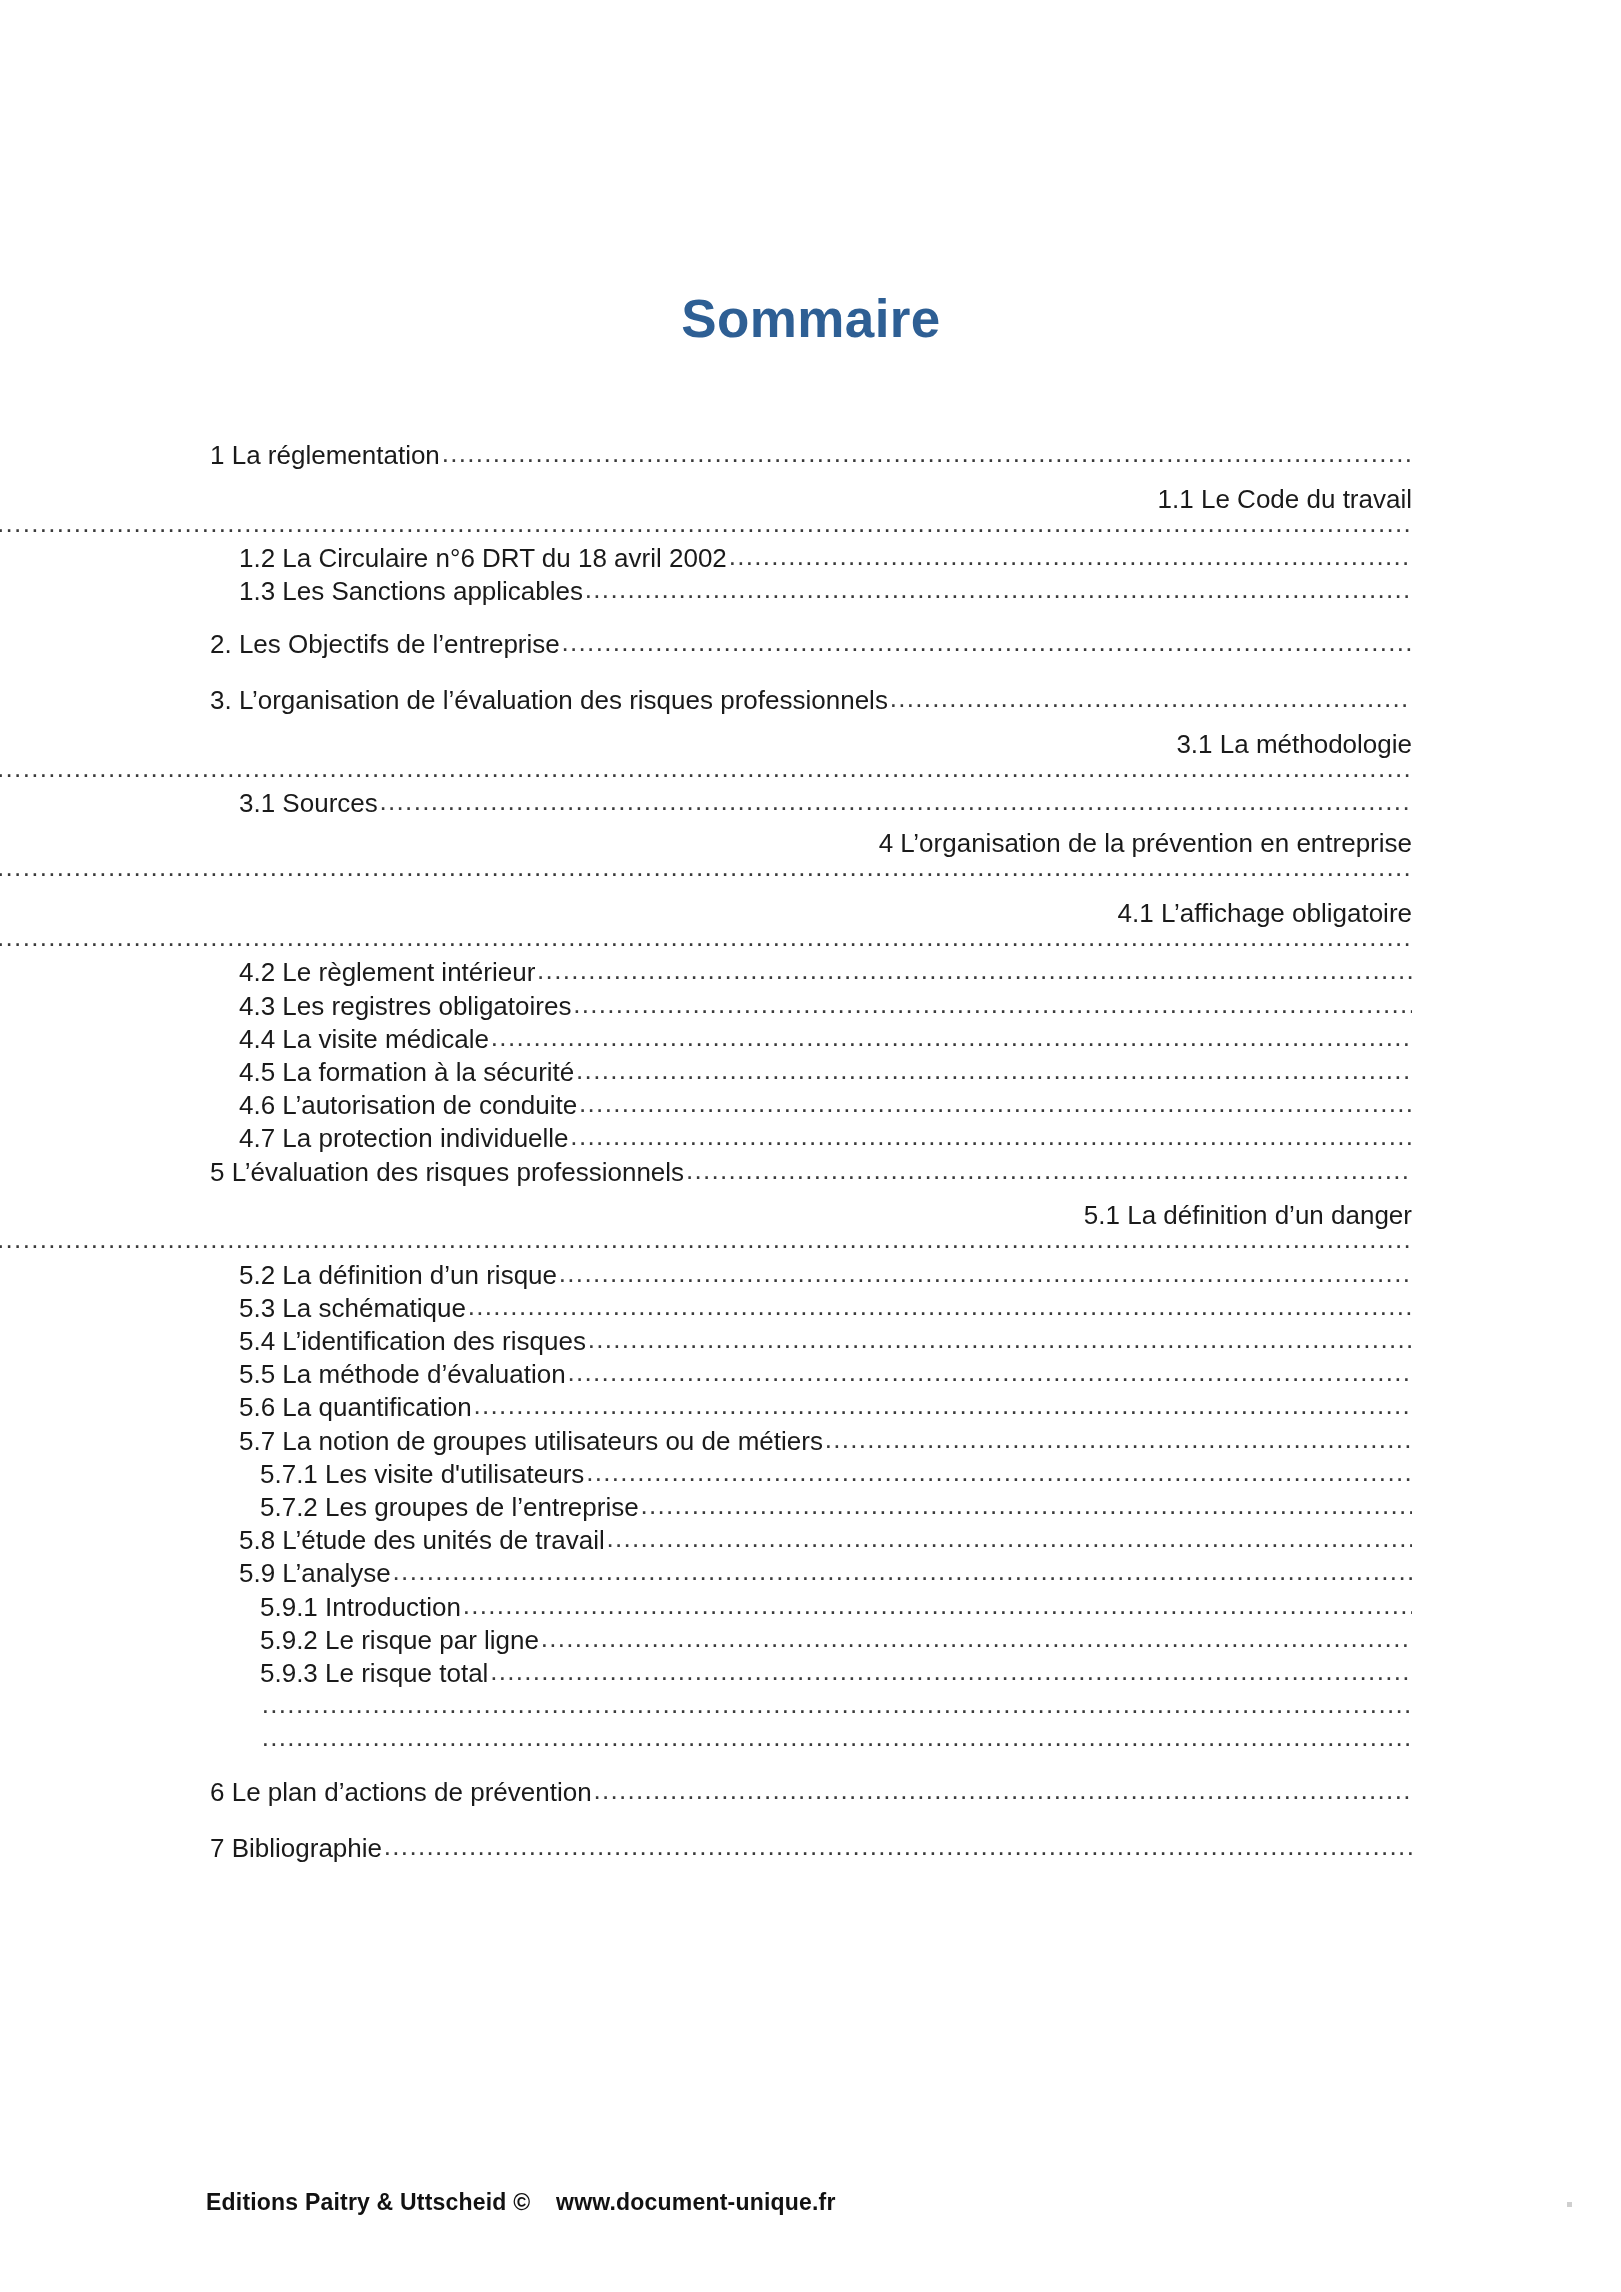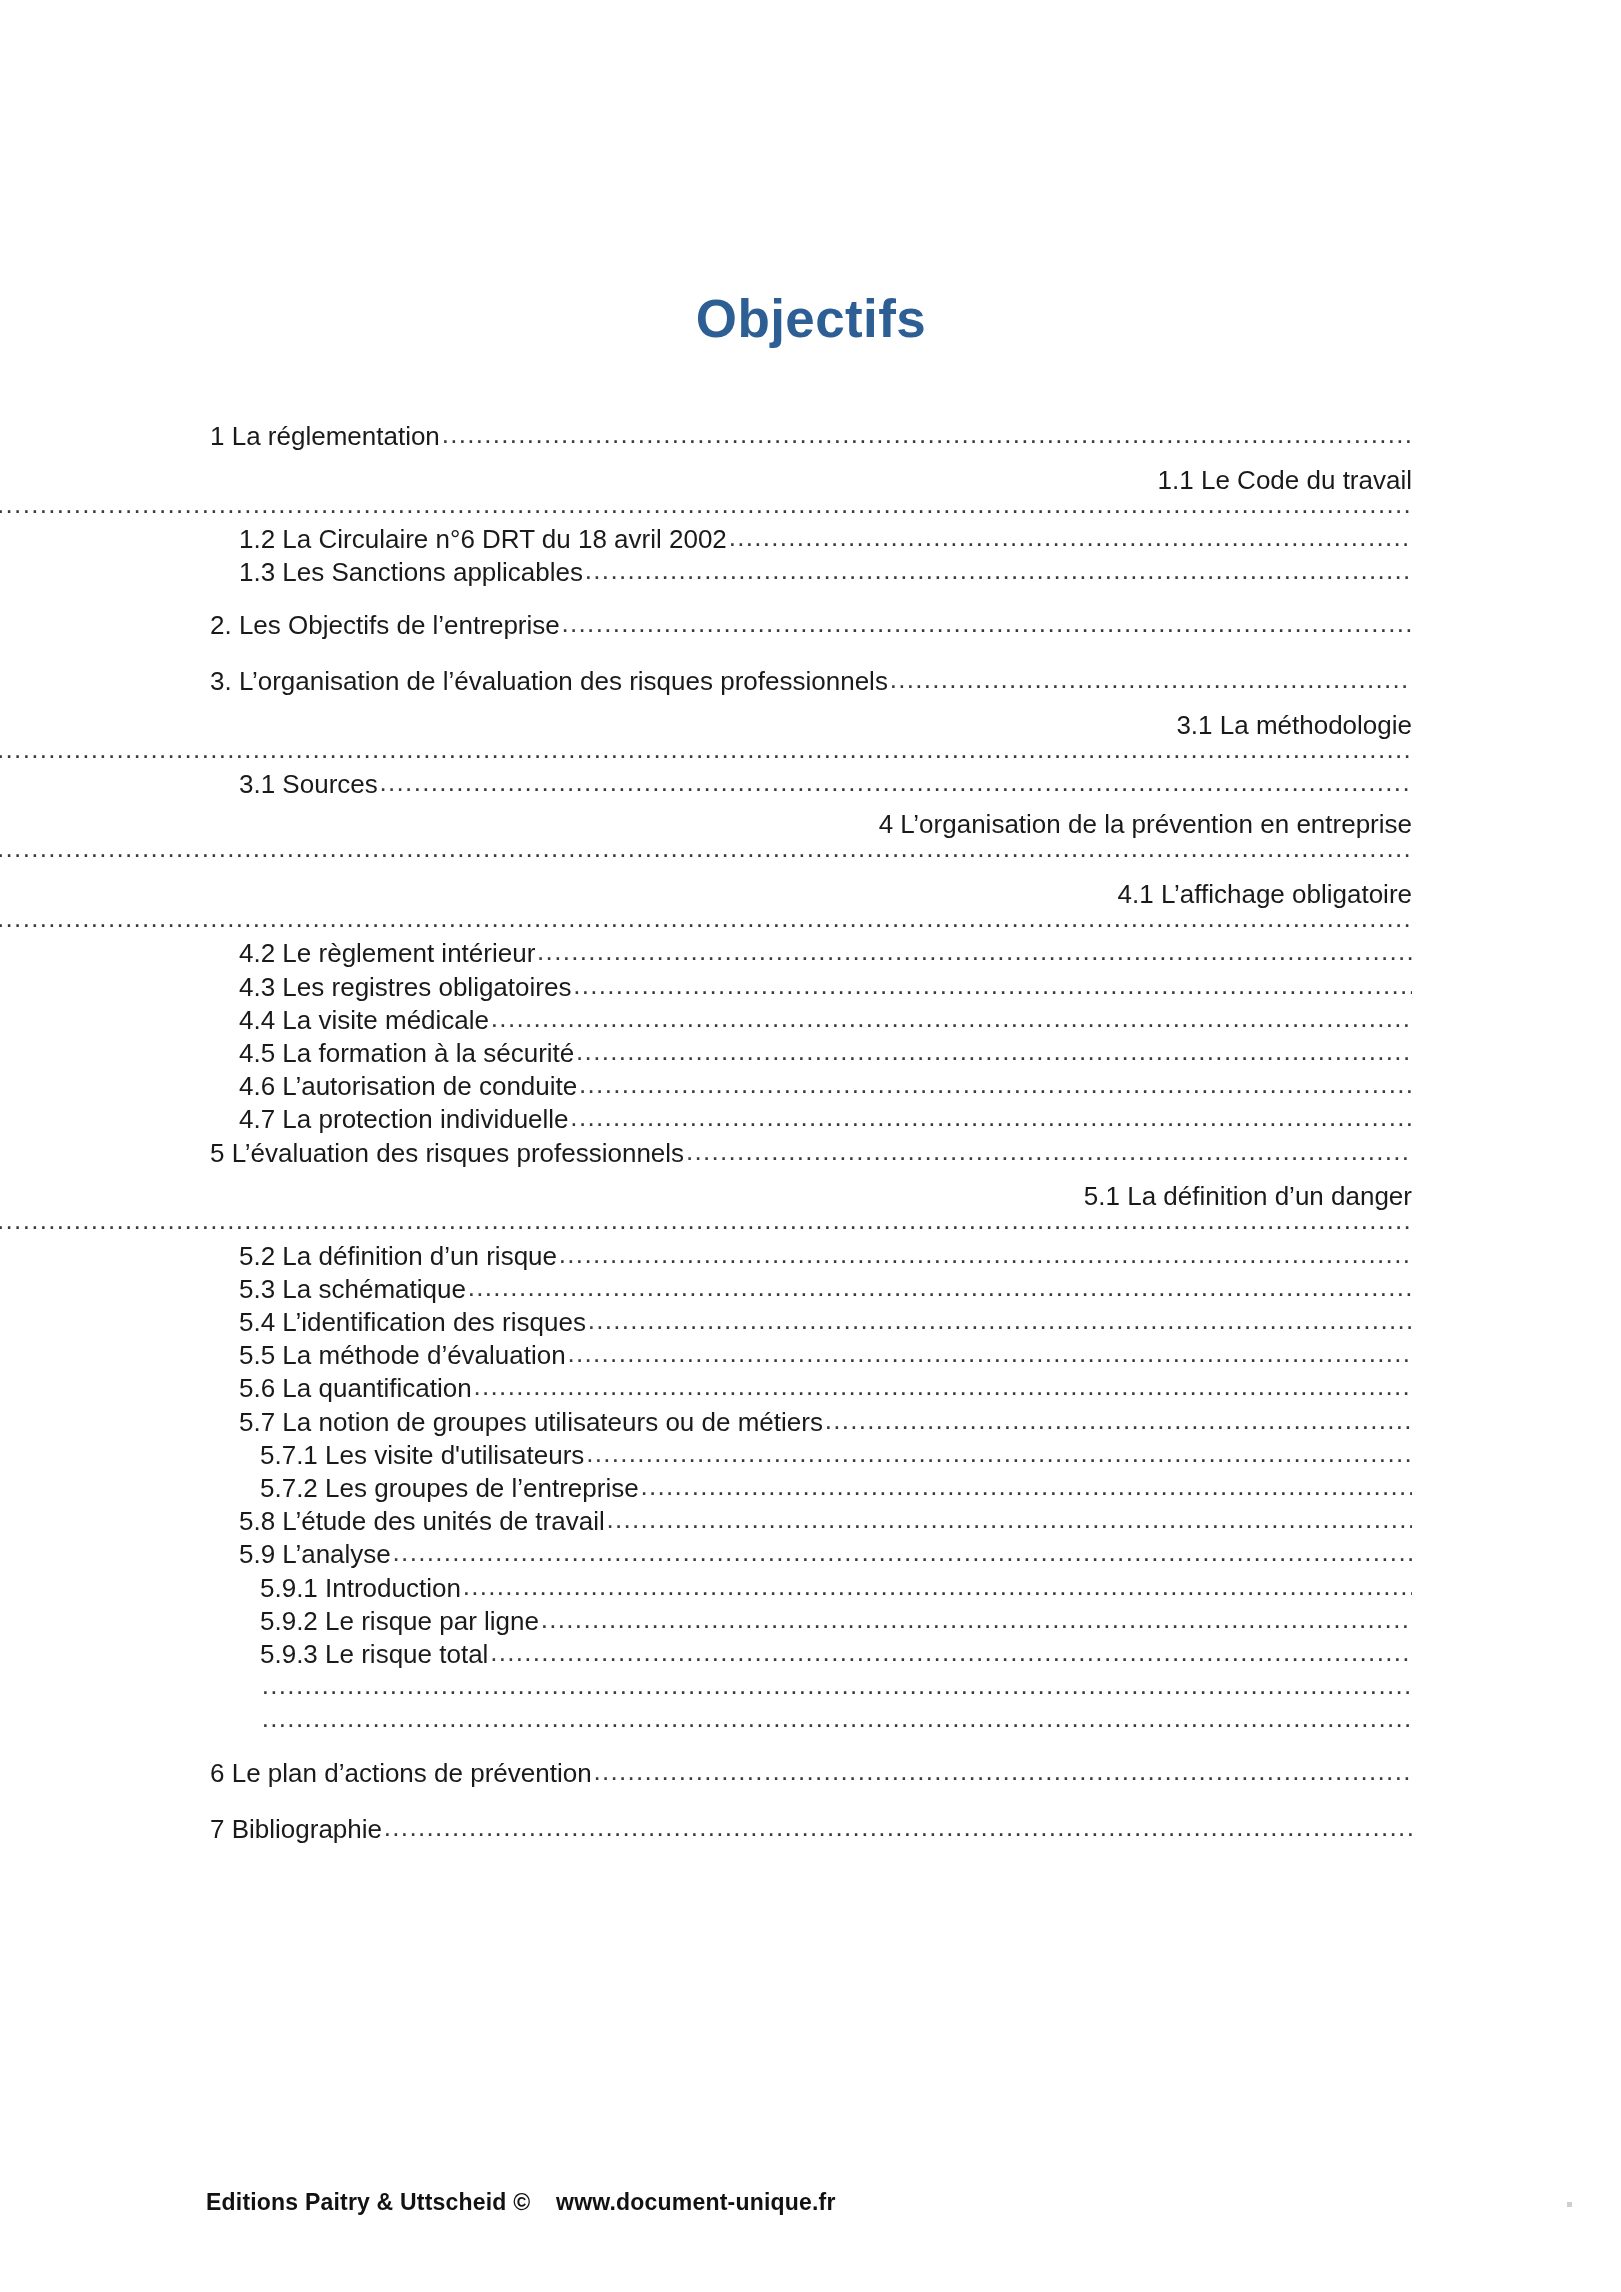--- a/index.html
+++ b/index.html
@@ -25,21 +25,21 @@
   .doc-title {
     text-align: center;
     color: #2e5f94;
     font-size: 53px;
     font-weight: bold;
     letter-spacing: 0.4px;
     margin: 0;
     padding-top: 288px;
   }
   .toc {
-    margin-top: 74px;
+    margin-top: 93px;
   }
   .toc-entry {
     display: flex;
     align-items: flex-end;
     font-size: 26px;
     line-height: 1.0;
     white-space: nowrap;
     color: #1a1a1a;
   }
   .toc-entry .label {
@@ -89,21 +89,21 @@
     width: 5.4px;
     height: 5.4px;
     background: #cfcfcf;
   }
 </style>
 </head>
 <body>
 
 <div class="page">
 
-  <h1 class="doc-title">Objectifs</h1>
+  <h1 class="doc-title">Sommaire</h1>
 
   <div class="toc" id="toc-list">
       <div class="toc-entry lvl1">
         <span class="label">1 La réglementation</span>
         <span class="dots">........................................................................................................................................................................................................</span>
       </div>
       <div class="toc-entry lvl2 gap-sm">
         <span class="label">1.1 Le Code du travail</span>
         <span class="dots">........................................................................................................................................................................................................</span>
       </div>

